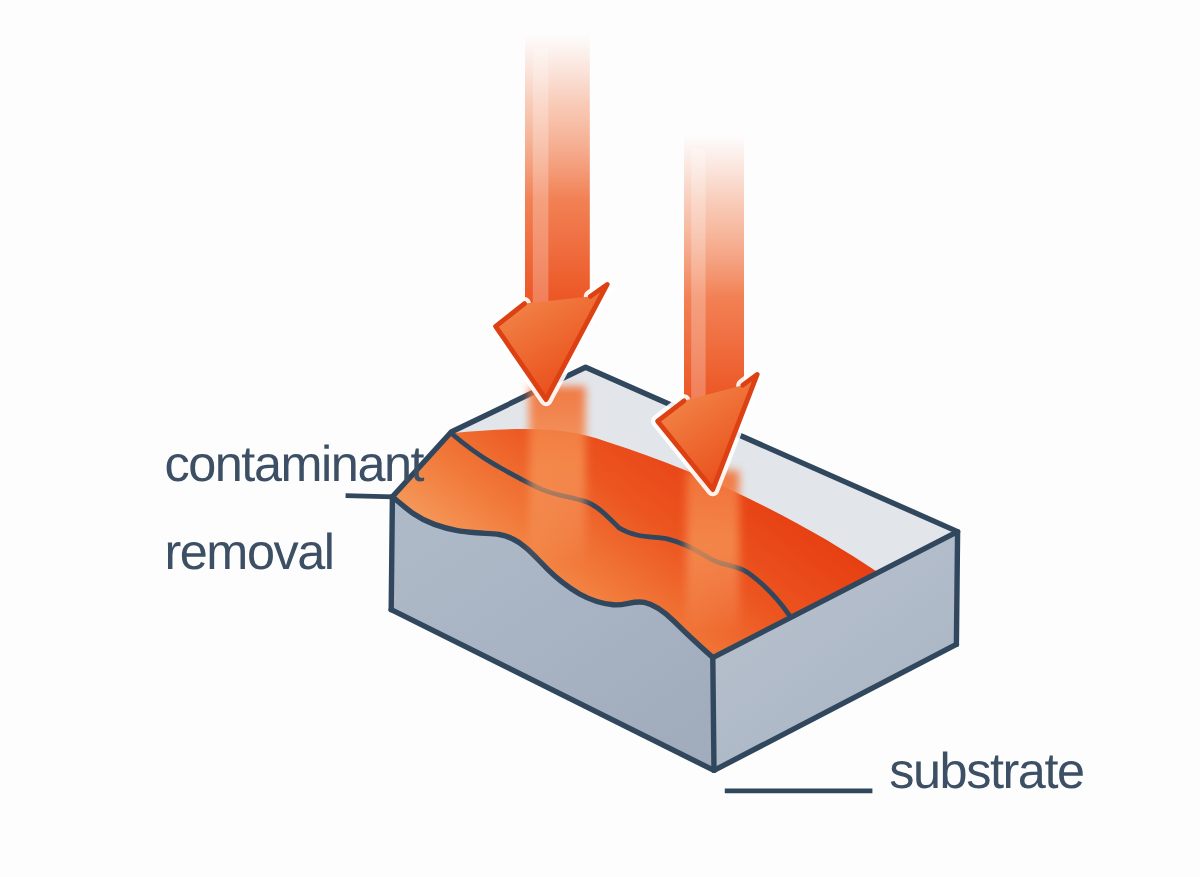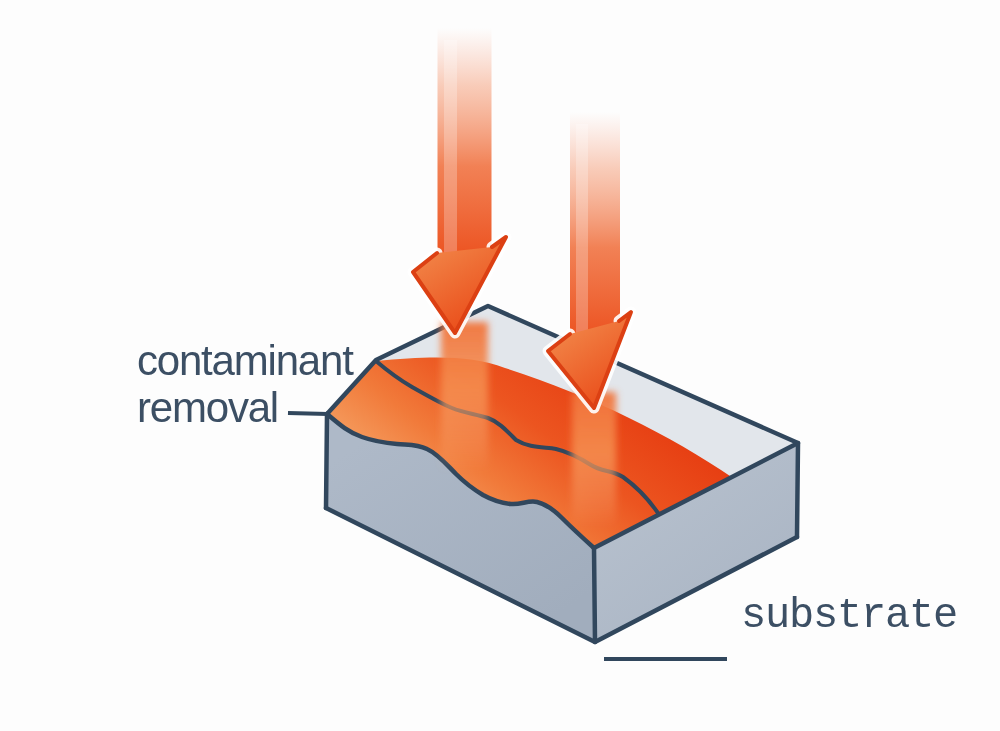--- a/index.html
+++ b/index.html
@@ -5,21 +5,21 @@
   html,body{margin:0;padding:0;background:#ffffff;}
   #stage{
     position:relative;width:1000px;height:731px;background:#fdfdfd;overflow:hidden;
     font-family:"Liberation Sans","DejaVu Sans",sans-serif;
   }
   #stage svg{position:absolute;left:0;top:0;}
   .diagram-label{
     position:absolute;color:#3c4f64;font-size:42px;line-height:47px;
     letter-spacing:-1.2px;font-weight:500;white-space:nowrap;
   }
-  .diagram-label div{height:47px;}
+  .diagram-label div{height:47px;margin-top:26px;}
 </style>
 </head>
 <body>
 
 <div id="stage">
 
   <svg width="1000" height="731" viewBox="0 0 1000 731">
     <defs>
       <linearGradient id="contamGrad" gradientUnits="userSpaceOnUse" x1="575" y1="345" x2="420" y2="545">
         <stop offset="0" stop-color="#e63c11"></stop>
@@ -125,17 +125,17 @@
 
     <path stroke="#31475d" stroke-width="4" fill="none" d="M288,413 L328,414"></path>
     <path stroke="#31475d" stroke-width="4" fill="none" d="M604,659 L727,659"></path>
   </svg>
 
   <div class="diagram-label" style="left:137px;top:337px;">
     <div>contaminant</div>
     <div>removal</div>
   </div>
 
-  <div class="diagram-label" style="left:741px;top:593px;font-family:Liberation Mono, monospace;">
+  <div class="diagram-label" style="left:741px;top:593px;">
     <div>substrate</div>
   </div>
 
 </div>
 
 </body></html>

